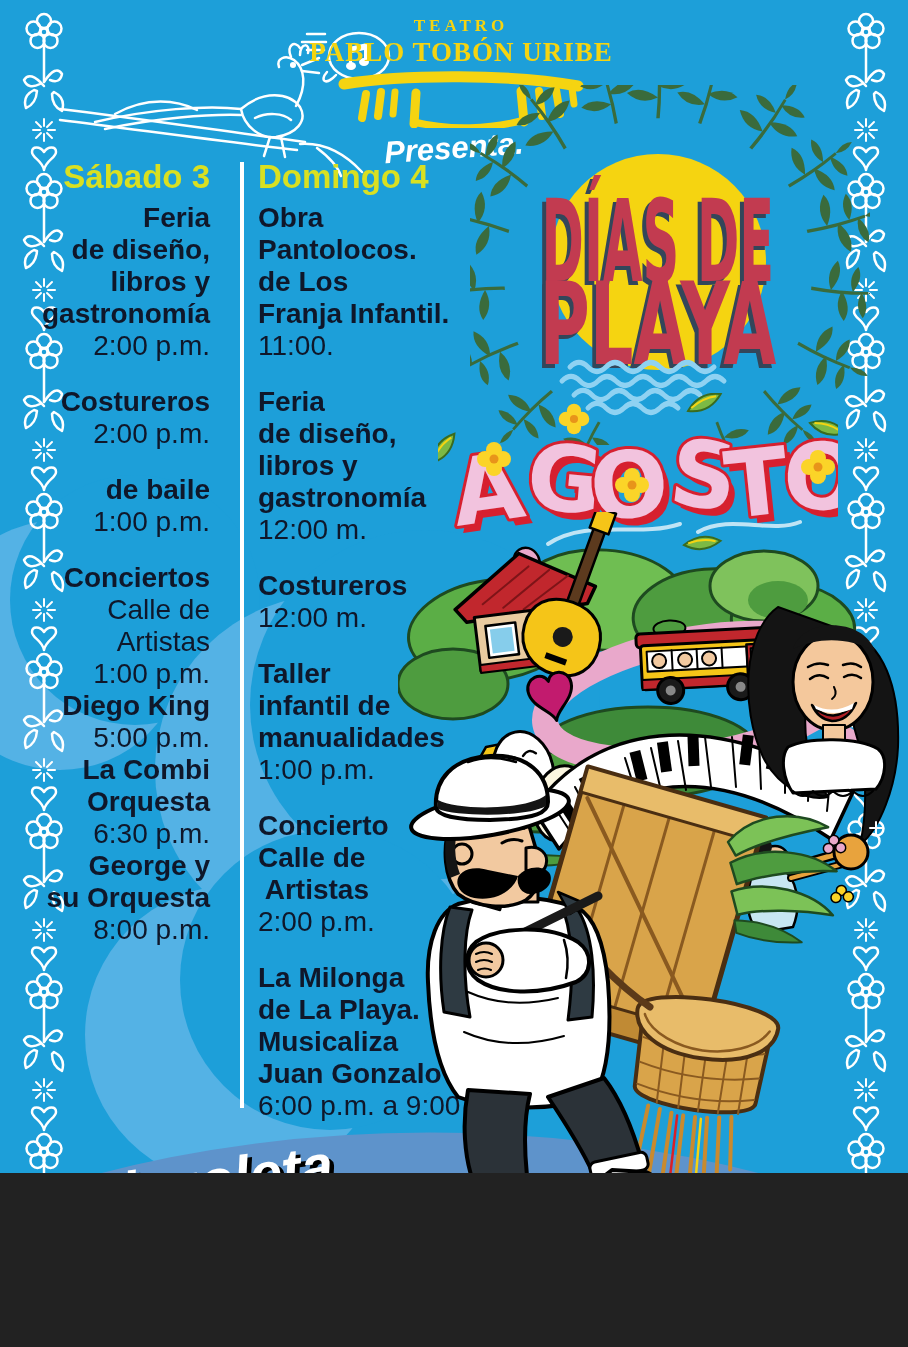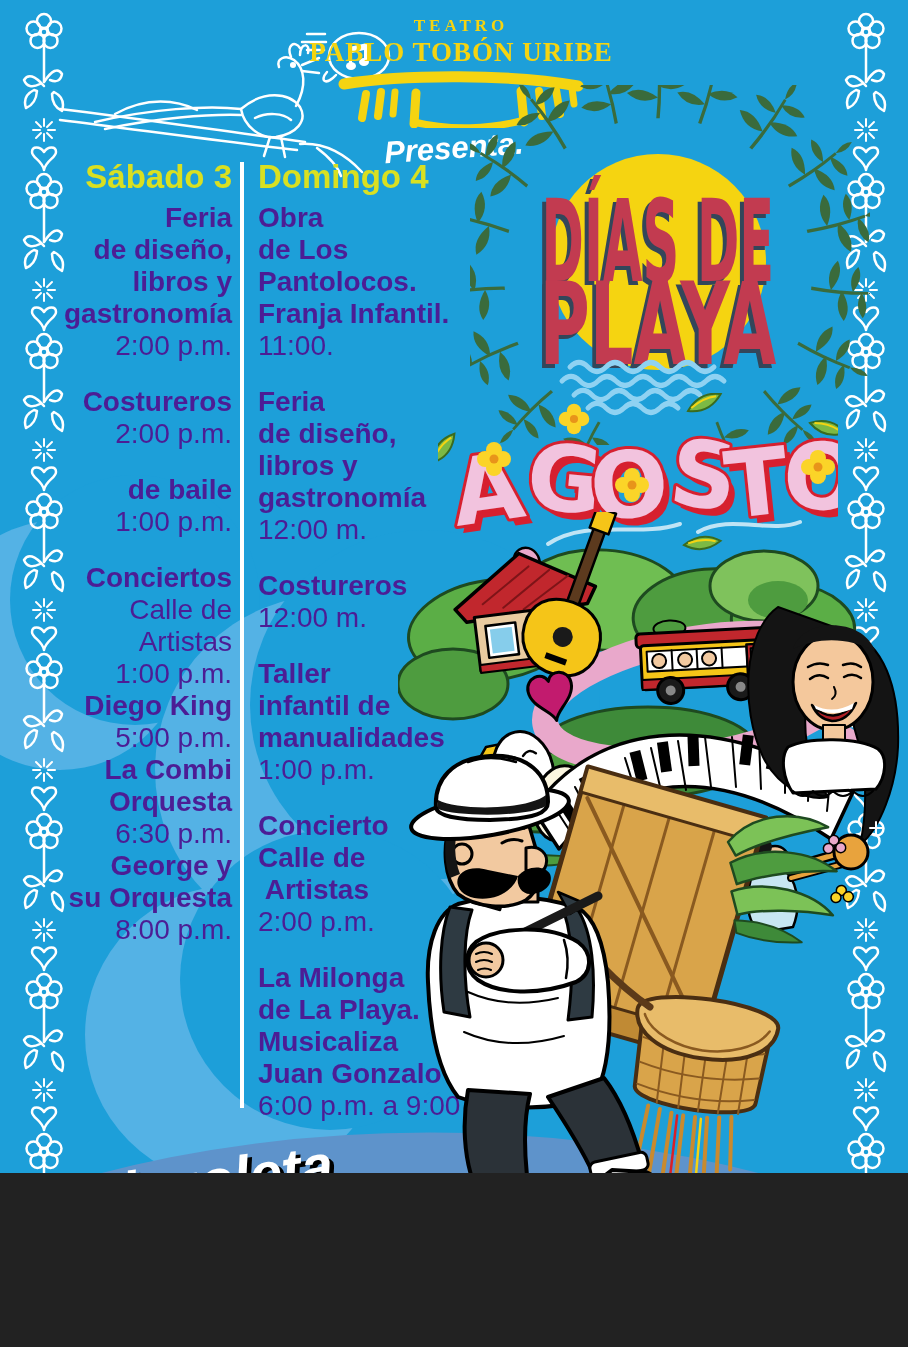--- a/index.html
+++ b/index.html
@@ -17,25 +17,25 @@
   
   .logo{left:296px;top:16px;width:330px;text-align:center;color:var(--accent-yellow,#F5D411);}
   .logo-teatro{font-family:"Liberation Serif",serif;font-weight:700;font-size:17px;letter-spacing:4px;}
   .logo-name{font-family:"Liberation Serif",serif;font-weight:700;font-size:27px;letter-spacing:1px;margin-top:1px;}
   .facade{margin:2px auto 0;}
   .presenta{color:#fff;font-weight:700;font-style:italic;font-size:31px;
     transform:rotate(-4deg);margin:2px 0 0 88px;width:150px;text-align:left;}
 
   
   .schedule h2{margin:0 0 8px;font-size:33px;line-height:34px;font-weight:700;color:var(--heading-yellow,#D9E021);}
-  .schedule .line{color:#4c1d95;font-size:28px;line-height:32px;white-space:pre;}
+  .schedule .line{color:#0f172a;font-size:28px;line-height:32px;white-space:pre;}
   .schedule .line.b{font-weight:700;}
   .schedule .line.r{font-weight:400;}
   .schedule .event{margin-bottom:24px;}
-  .sched-sat{left:52px;top:160px;width:180px;text-align:right;}
+  .sched-sat{left:30px;top:160px;width:180px;text-align:right;}
   .sched-sun{left:258px;top:160px;width:290px;text-align:left;}
   .divider{left:240px;top:162px;width:4px;height:946px;background:#fff;}
 
   
   .sun-emblem{left:470px;top:85px;}
   .agosto{left:438px;top:393px;}
   .agosto text{font-family:"DejaVu Sans",sans-serif;font-weight:700;font-size:92px;}
   .emblem-title{font-family:"DejaVu Sans",sans-serif;font-weight:700;}
 
   
@@ -203,22 +203,22 @@
       </div>
   </div>
 
   <div class="abs divider"></div>
 
   <div class="abs schedule sched-sun">
     <h2>Domingo 4</h2>
     <div class="events">
         <div class="event">
           <div class="line b">Obra</div>
+          <div class="line b">Pantolocos.</div>
           <div class="line b">de Los</div>
-          <div class="line b">Pantolocos.</div>
           <div class="line b">Franja Infantil.</div>
           <div class="line r">11:00.</div>
         </div>
         <div class="event">
           <div class="line b">Feria</div>
           <div class="line b">de diseño,</div>
           <div class="line b">libros y</div>
           <div class="line b">gastronomía</div>
           <div class="line r">12:00 m.</div>
         </div>

